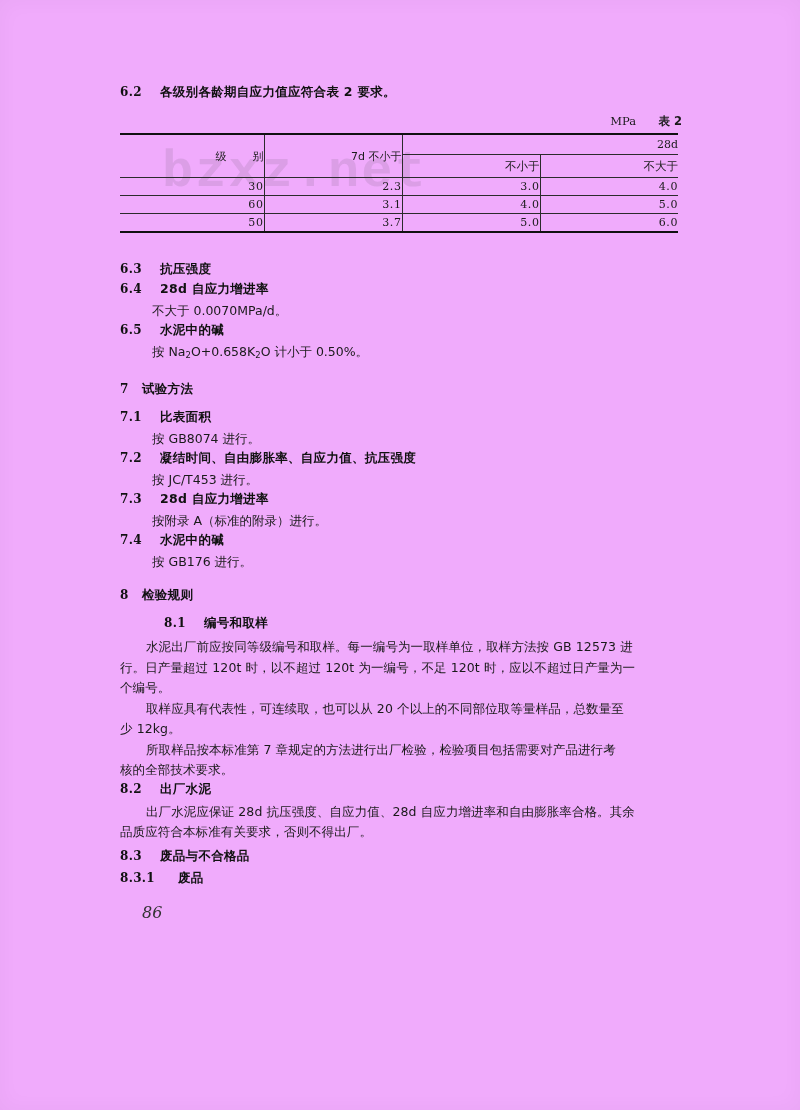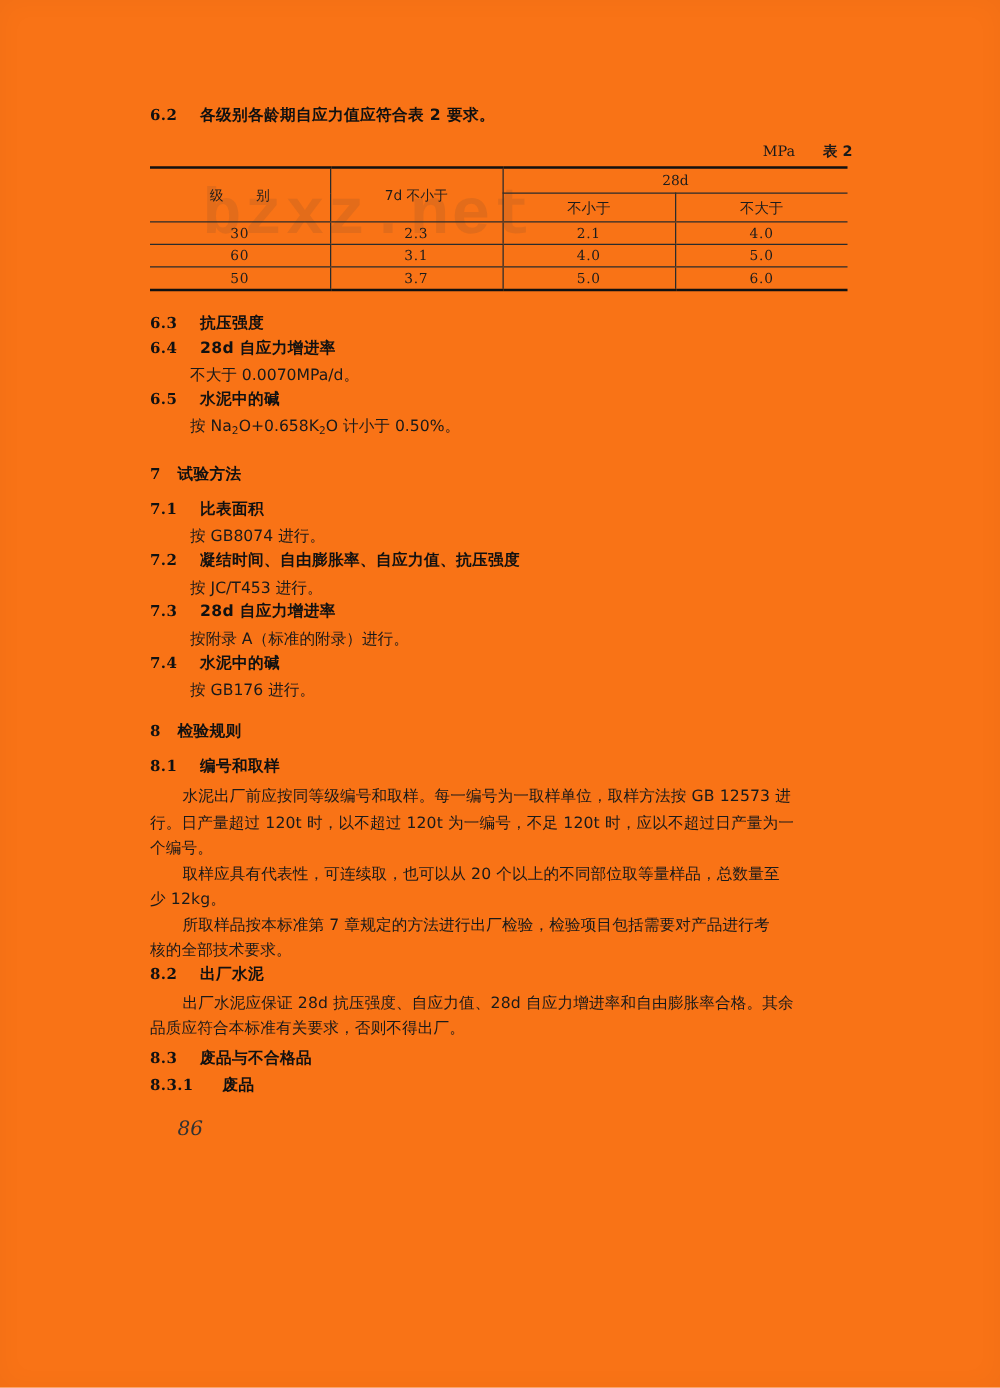--- a/index.html
+++ b/index.html
@@ -13,21 +13,21 @@
     overflow: hidden;
     font-family: "DejaVu Sans", "Liberation Sans", sans-serif;
     color: #1a1a1a;
     position: relative;
   }
   #page {
     position: absolute;
     left: 0; top: 0;
     width: 800px;
     height: 1110px;
-    background: #f97316;
+    background: #f0abfc;
     overflow: hidden;
   }
   
   #page::before {
     content: "";
     position: absolute;
     left: 0; top: 0; right: 0; bottom: 0;
     box-shadow: inset 0 0 22px rgba(0,0,0,0.035);
     pointer-events: none;
     z-index: 40;
@@ -114,21 +114,21 @@
   .tbl-wrap { position: relative; }
   table.spec {
     border-collapse: collapse;
     width: 558px;
     table-layout: fixed;
     position: relative;
     z-index: 3;
   }
   table.spec td, table.spec th {
     border: 0;
-    text-align: center;
+    text-align: right;
     vertical-align: middle;
     font-size: 11px;
     font-weight: normal;
     color: #1c1c1c;
     padding: 0;
   }
   .tb-top    { border-top: 2px solid #111 !important; }
   .tb-bottom { border-bottom: 2px solid #111 !important; }
   .tb-thin-b { border-bottom: 1px solid #2b2b2b !important; }
   .tb-l      { border-left: 1px solid #2b2b2b !important; }
@@ -210,40 +210,40 @@
           </tr>
           <tr>
             <th class="hcell sub tb-thin-b tb-l">不小于</th>
             <th class="hcell sub tb-thin-b tb-l">不大于</th>
           </tr>
         </thead>
         <tbody>
           <tr>
             <td class="dcell tb-thin-b">30</td>
             <td class="dcell tb-thin-b tb-l">2.3</td>
-            <td class="dcell tb-thin-b tb-l">2.1</td>
+            <td class="dcell tb-thin-b tb-l">3.0</td>
             <td class="dcell tb-thin-b tb-l">4.0</td>
           </tr>
           <tr>
             <td class="dcell tb-thin-b">60</td>
             <td class="dcell tb-thin-b tb-l">3.1</td>
             <td class="dcell tb-thin-b tb-l">4.0</td>
             <td class="dcell tb-thin-b tb-l">5.0</td>
           </tr>
           <tr>
             <td class="dcell tb-bottom">50</td>
             <td class="dcell tb-bottom tb-l">3.7</td>
             <td class="dcell tb-bottom tb-l">5.0</td>
             <td class="dcell tb-bottom tb-l">6.0</td>
           </tr>
         </tbody>
       </table>
     </div>
 
-    <div class="heading h-sub" style="margin-top:17px;">
+    <div class="heading h-sub" style="margin-top:28px;">
       <span class="num">6.3</span><span>抗压强度</span>
     </div>
 
     <div class="heading h-sub">
       <span class="num">6.4</span><span>28d 自应力增进率</span>
     </div>
     <div class="body-line">不大于 0.0070MPa/d。</div>
 
     <div class="heading h-sub">
       <span class="num">6.5</span><span>水泥中的碱</span>
@@ -271,21 +271,21 @@
 
     <div class="heading h-sub">
       <span class="num">7.4</span><span>水泥中的碱</span>
     </div>
     <div class="body-line">按 GB176 进行。</div>
 
     <div class="heading h-sec">
       <span class="num">8</span><span>检验规则</span>
     </div>
 
-    <div class="heading h-sub" style="margin-bottom:5px;">
+    <div class="heading h-sub" style="margin-bottom:5px;margin-left:44px;">
       <span class="num">8.1</span><span>编号和取样</span>
     </div>
     <div class="para">
       <span class="ln ind">水泥出厂前应按同等级编号和取样。每一编号为一取样单位，取样方法按 GB 12573 进</span>
       <span class="ln">行。日产量超过 120t 时，以不超过 120t 为一编号，不足 120t 时，应以不超过日产量为一</span>
       <span class="ln">个编号。</span>
     </div>
     <div class="para">
       <span class="ln ind">取样应具有代表性，可连续取，也可以从 20 个以上的不同部位取等量样品，总数量至</span>
       <span class="ln">少 12kg。</span>

